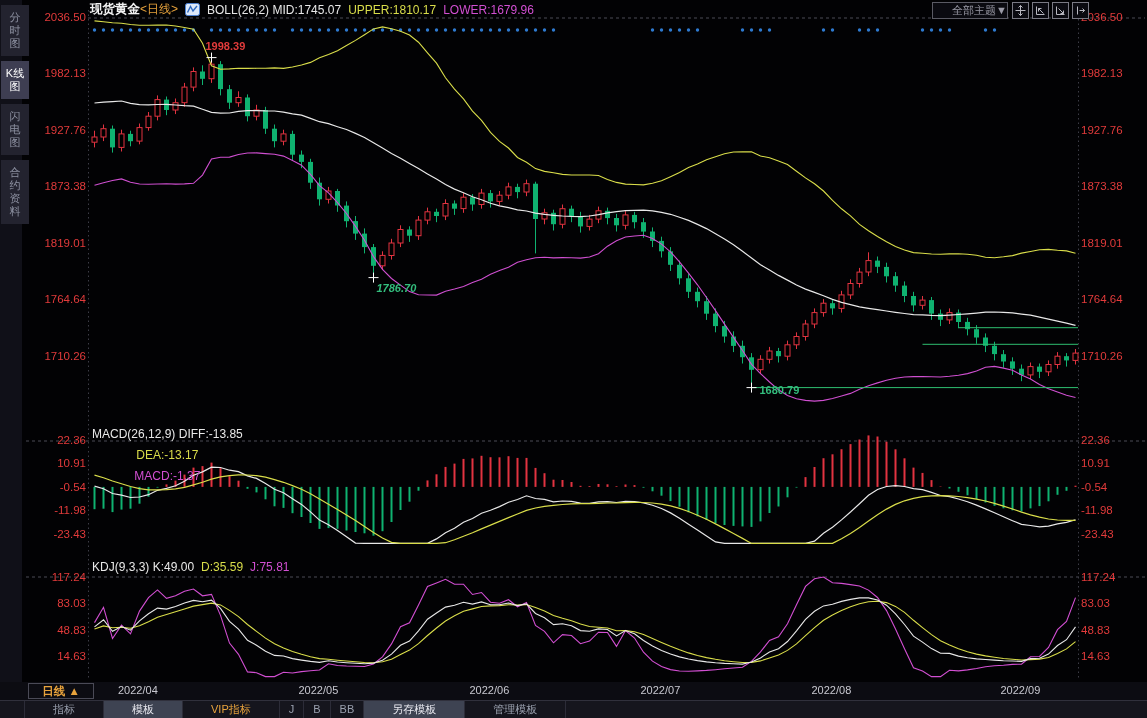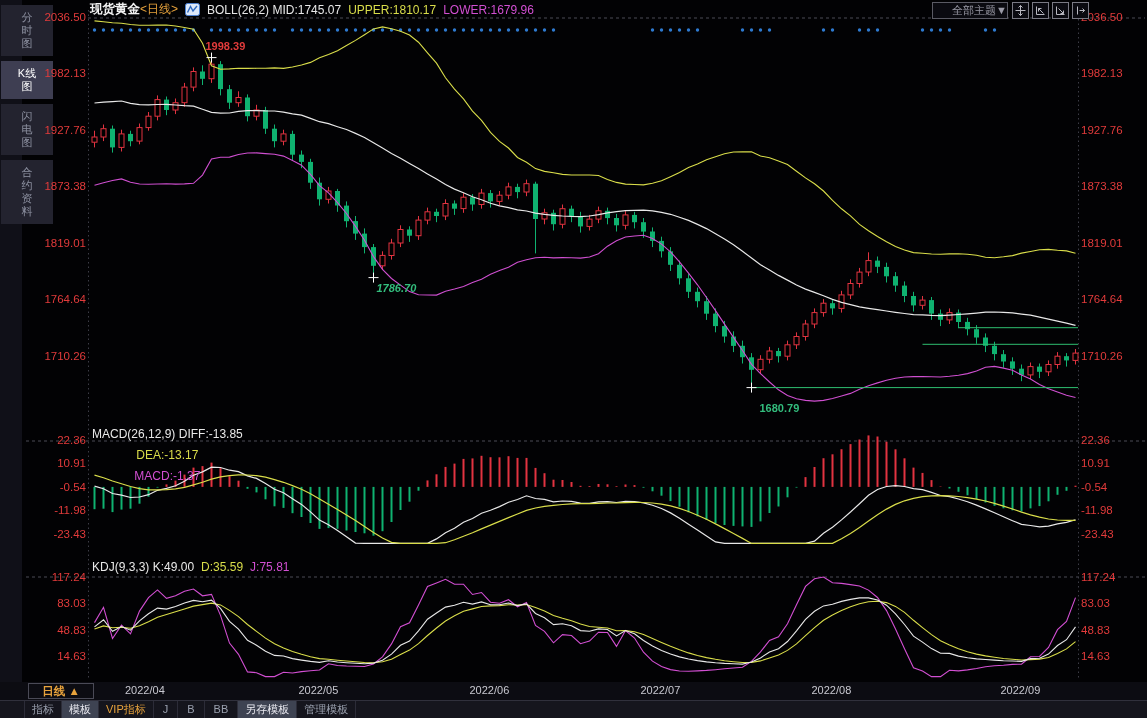--- a/index.html
+++ b/index.html
@@ -1,20 +1,20 @@
 <!DOCTYPE html>
 <html><head>
 <meta charset="utf-8">
 <style>
   html,body{margin:0;padding:0;background:#000;}
   #app{position:relative;width:1147px;height:718px;background:#020204;overflow:hidden;
        font-family:"Liberation Sans","DejaVu Sans",sans-serif;-webkit-font-smoothing:antialiased;}
   
   #sidebar{position:absolute;left:0;top:0;width:22px;height:700px;background:#101018;}
-  .side-item{width:20px;margin:5px 1px 0 1px;padding:6px 16px;background:#23232f;color:#8f93a3;
+  .side-item{width:20px;margin:5px 1px 0 1px;padding:6px 4px;background:#23232f;color:#8f93a3;
              font-size:11px;line-height:13px;text-align:center;word-break:break-all;cursor:pointer;}
   .side-item.sel{background:#3e3e52;color:#ffffff;}
   
   #chart-svg{position:absolute;left:0;top:0;z-index:1;}
   .ovl{position:absolute;z-index:2;}
   
   .ylab{position:absolute;z-index:2;font-size:11.5px;color:#e23b3b;width:62px;}
   .ylab.l{left:24px;text-align:right;}
   .ylab.r{left:1081px;text-align:left;}
   
@@ -33,21 +33,21 @@
   .ann{position:absolute;z-index:2;font-size:11px;font-weight:bold;white-space:nowrap;}
   .ann.red{color:#e23b3b;} .ann.grn{color:#33bd7d;}
   
   #xbar{position:absolute;left:0;top:682px;width:1147px;height:35px;background:#0c0c12;z-index:2;}
   #period-btn{position:absolute;left:28px;top:1px;width:64px;height:14px;border:1px solid #4a4a56;
               color:#e8a33c;font-weight:bold;font-size:11.5px;line-height:14px;text-align:center;cursor:pointer;}
   .xdate{position:absolute;top:2px;font-size:11px;color:#c8c8d0;}
   
   #toolbar{position:absolute;left:0;top:700px;width:1147px;height:18px;background:#15151d;z-index:2;
            display:flex;align-items:stretch;padding-left:24px;box-sizing:border-box;border-top:1px solid #30303c;}
-  .tb{font-size:11px;color:#9aa0ae;line-height:17px;padding:0 7px;border-right:1px solid #2c2c38;cursor:pointer;}
+  .tb{font-size:11px;color:#9aa0ae;line-height:17px;padding:0 28px;border-right:1px solid #2c2c38;cursor:pointer;}
   .tb.first{border-left:1px solid #2c2c38;}
   .tb.sel{background:#3e4352;color:#e9e9f0;}
   .tb.vip{color:#e8a33c;}
   .tb.sm{padding:0 9px;}
 </style>
 </head>
 <body>
 
 <div id="app">
 
@@ -547,21 +547,21 @@
   <div class="ylab r" style="top:11px">2036.50</div>
   <div class="ylab r" style="top:67px">1982.13</div>
   <div class="ylab r" style="top:124px">1927.76</div>
   <div class="ylab r" style="top:180px">1873.38</div>
   <div class="ylab r" style="top:237px">1819.01</div>
   <div class="ylab r" style="top:293px">1764.64</div>
   <div class="ylab r" style="top:350px">1710.26</div>
 
   <div class="ann red" id="ann-0" style="left: 205.5px; top: 39.6006px;">1998.39</div>
   <div class="ann grn" id="ann-1" style="left: 376.5px; top: 281.57px; font-style: italic;">1786.70</div>
-  <div class="ann grn" id="ann-2" style="left: 759.5px; top: 402px;">1680.79</div>
+  <div class="ann grn" id="ann-2" style="left: 759.5px; top: 384px;">1680.79</div>
 
   <div class="ovl hdr" style="left:92px;top:427px;flex-direction:column;">
     <span><span>MACD(26,12,9)</span> <span>DIFF:-13.85</span></span>
     <span class="yel">DEA:-13.17</span>
     <span class="mag">MACD:-1.37</span>
   </div>
   <div class="ylab l" style="top:434px">22.36</div>
   <div class="ylab l" style="top:457px">10.91</div>
   <div class="ylab l" style="top:481px">-0.54</div>
   <div class="ylab l" style="top:504px">-11.98</div>
@@ -581,21 +581,21 @@
   <div class="ylab l" style="top:597px">83.03</div>
   <div class="ylab l" style="top:624px">48.83</div>
   <div class="ylab l" style="top:650px">14.63</div>
   <div class="ylab r" style="top:571px">117.24</div>
   <div class="ylab r" style="top:597px">83.03</div>
   <div class="ylab r" style="top:624px">48.83</div>
   <div class="ylab r" style="top:650px">14.63</div>
 
   <div id="xbar">
     <div id="period-btn">日线 ▲</div>
-    <span class="xdate" style="left: 125px;">2022/04</span>
+    <span class="xdate" style="left: 118px;">2022/04</span>
     <span class="xdate" style="left: 298.5px;">2022/05</span>
     <span class="xdate" style="left: 469.5px;">2022/06</span>
     <span class="xdate" style="left: 640.5px;">2022/07</span>
     <span class="xdate" style="left: 811.5px;">2022/08</span>
     <span class="xdate" style="left: 1000.5px;">2022/09</span>
   </div>
 
   <div id="toolbar">
     <div class="tb first">指标</div>
     <div class="tb sel">模板</div>

